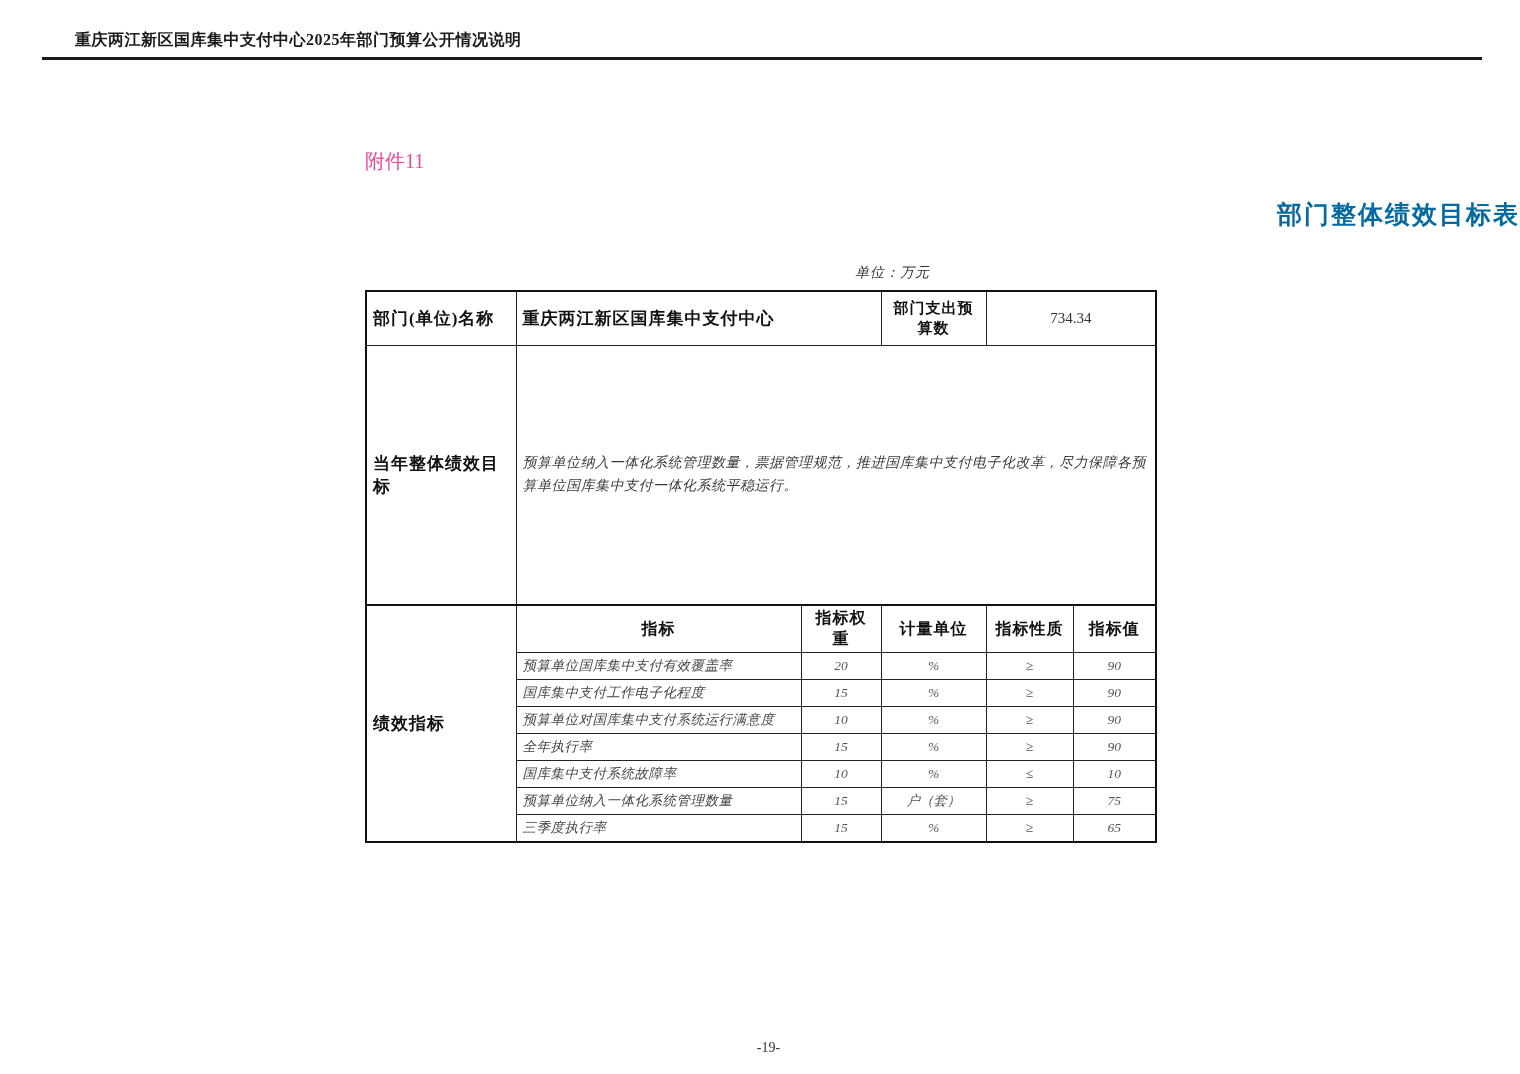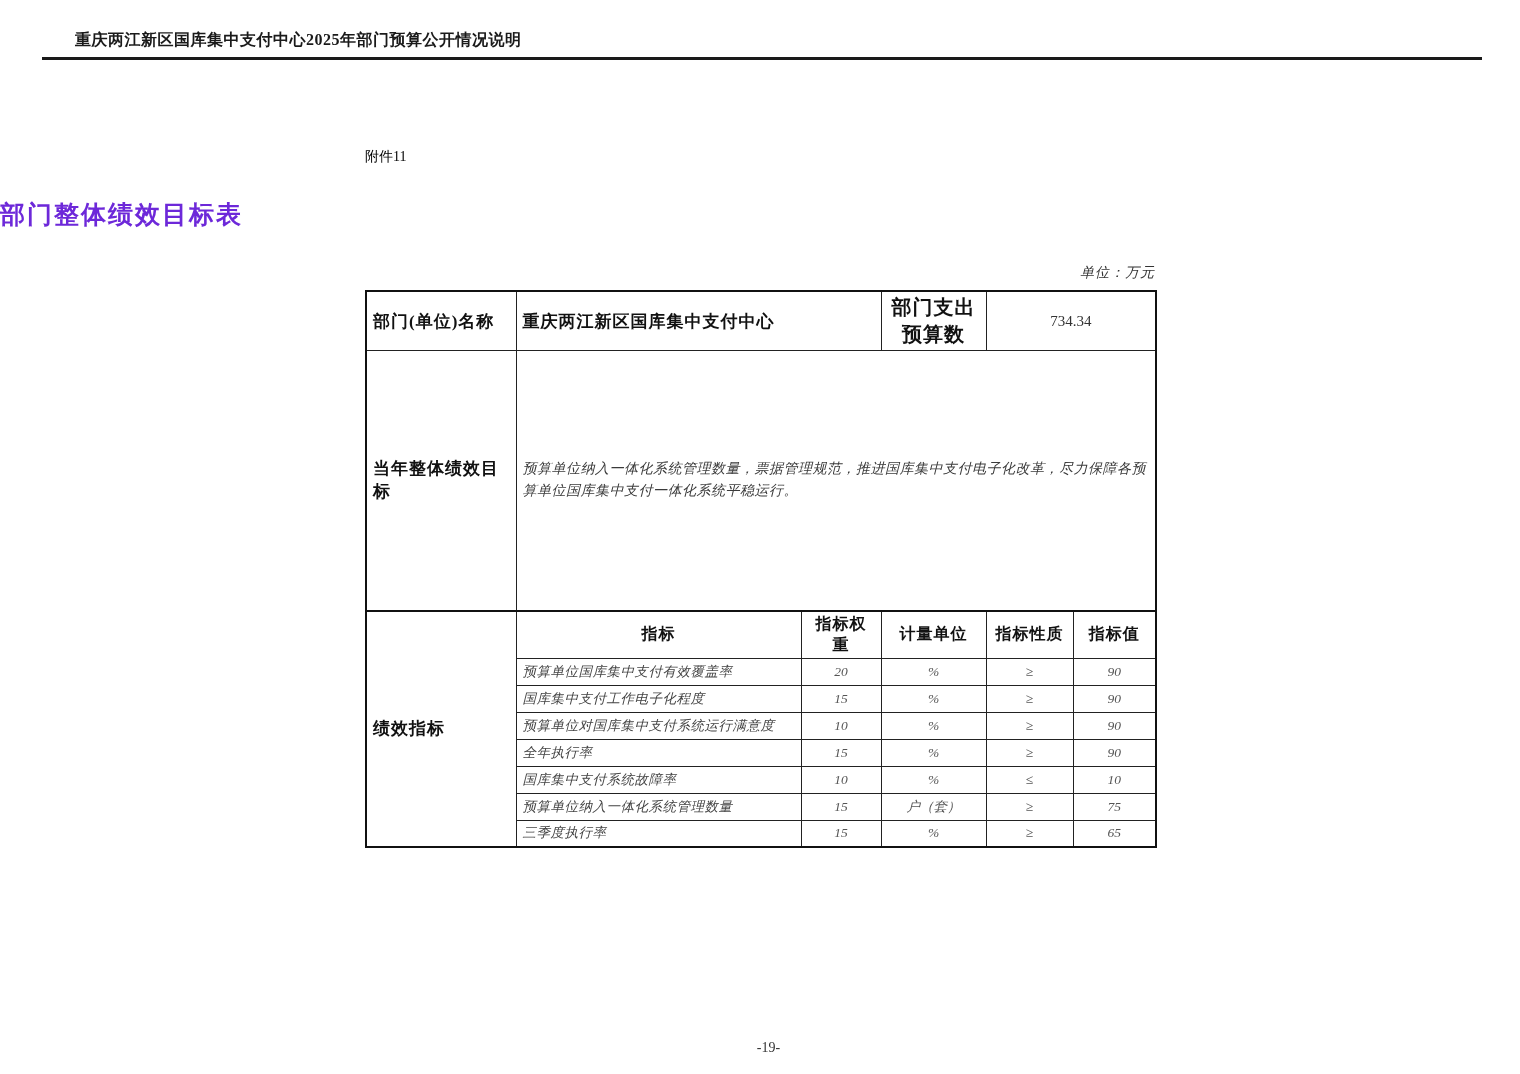--- a/index.html
+++ b/index.html
@@ -15,30 +15,30 @@
     font-size: 16px; font-weight: bold; letter-spacing: 0.5px;
     color: #1a1a1a;
     margin-left: 20px;
   }
   .header-rule {
     position: absolute; left: 42px; top: 57px;
     width: 1440px; height: 3px; background: #1a1a1a;
   }
   .attachment {
     position: absolute; left: 365px; top: 148px;
-    font-size: 14px; color: #000000;
+    font-size: 20px; color: #ec4899;
   }
   .doc-title {
     position: absolute; left: 0; top: 198px; width: 1520px;
-    text-align: left; font-size: 25px; font-weight: bold;
-    letter-spacing: 2px; color: #6d28d9;
+    text-align: right; font-size: 25px; font-weight: bold;
+    letter-spacing: 2px; color: #0369a1;
   }
   .unit-note {
     position: absolute; left: 855px; top: 264px; width: 300px;
-    text-align: right; font-size: 14px; font-style: italic; color: #333;
+    text-align: left; font-size: 14px; font-style: italic; color: #333;
     letter-spacing: 1px;
   }
   table.main {
     position: absolute; left: 365px; top: 290px;
     width: 790px; border-collapse: collapse; table-layout: fixed;
     border: 2px solid #111;
   }
   table.main td {
     border: 1px solid #222;
     padding: 2px 6px;
@@ -54,21 +54,21 @@
   tr.r-top    { height: 54px; padding-left: 16px; }
   tr.r-goal   { height: 260px; padding-left: 36px; }
   tr.r-ihead  { height: 33px; }
   tr.r-irow   { height: 27px; margin-left: 7px; }
   tr.r-ihead td { border-top: 2px solid #111; }
   .lbl {
     font-weight: bold; font-size: 17px; letter-spacing: 1px;
     text-align: left; color: #111;
   }
   .dept-value { font-weight: bold; font-size: 17px; letter-spacing: 1px; color: #111; }
-  .budget-lbl { font-weight: bold; font-size: 20px; text-align: center; letter-spacing: 1px; color: #111; line-height: 1.35; }
+  .budget-lbl { font-weight: bold; font-size: 15px; text-align: center; letter-spacing: 1px; color: #111; line-height: 1.35; }
   .budget-val { text-align: center; font-size: 15px; color: #333; }
   .goal-text {
     font-size: 14px; font-style: italic; color: #3a3a3a;
     line-height: 1.6; letter-spacing: 0.5px; text-align: left;
   }
   .ind-head { font-weight: bold; font-size: 16px; text-align: center; letter-spacing: 1px; color: #111; }
   .ind-name { font-size: 13.5px; font-style: italic; color: #444; text-align: left; letter-spacing: 0.5px; }
   .ind-num  { font-size: 13.5px; font-style: italic; color: #555; text-align: center; }
   .page-number {
     position: absolute; left: 0; top: 1040px; width: 1520px;

